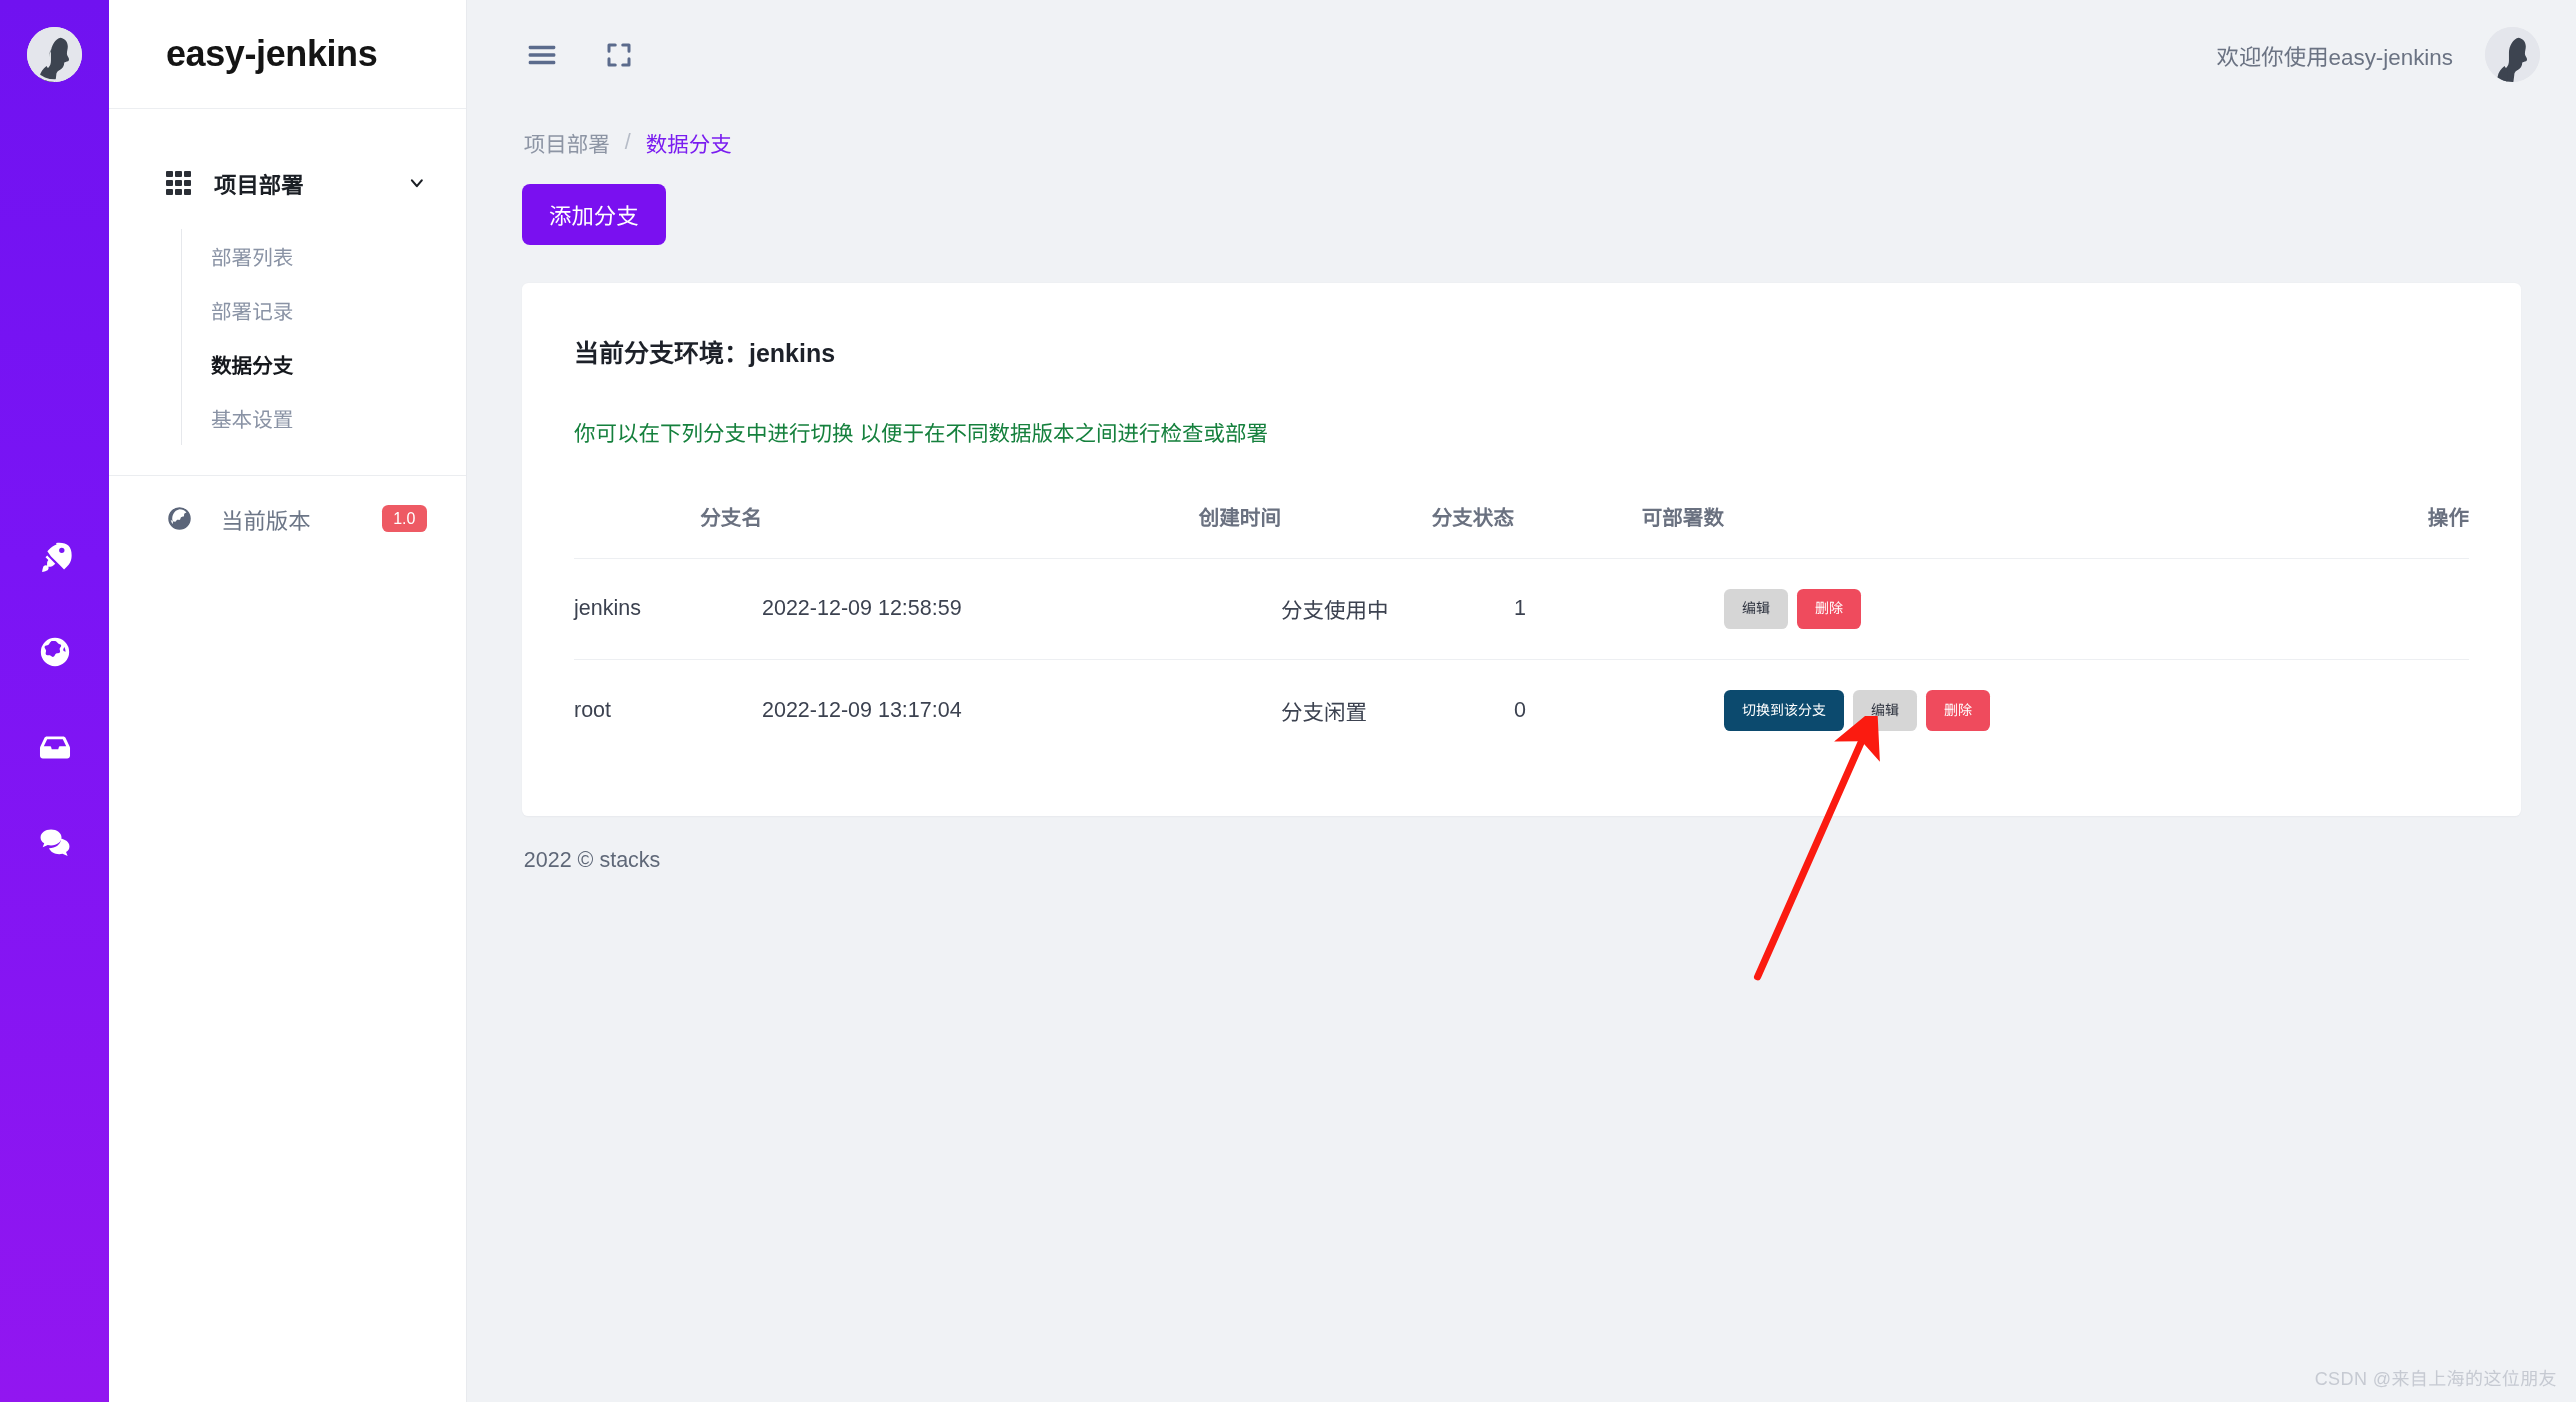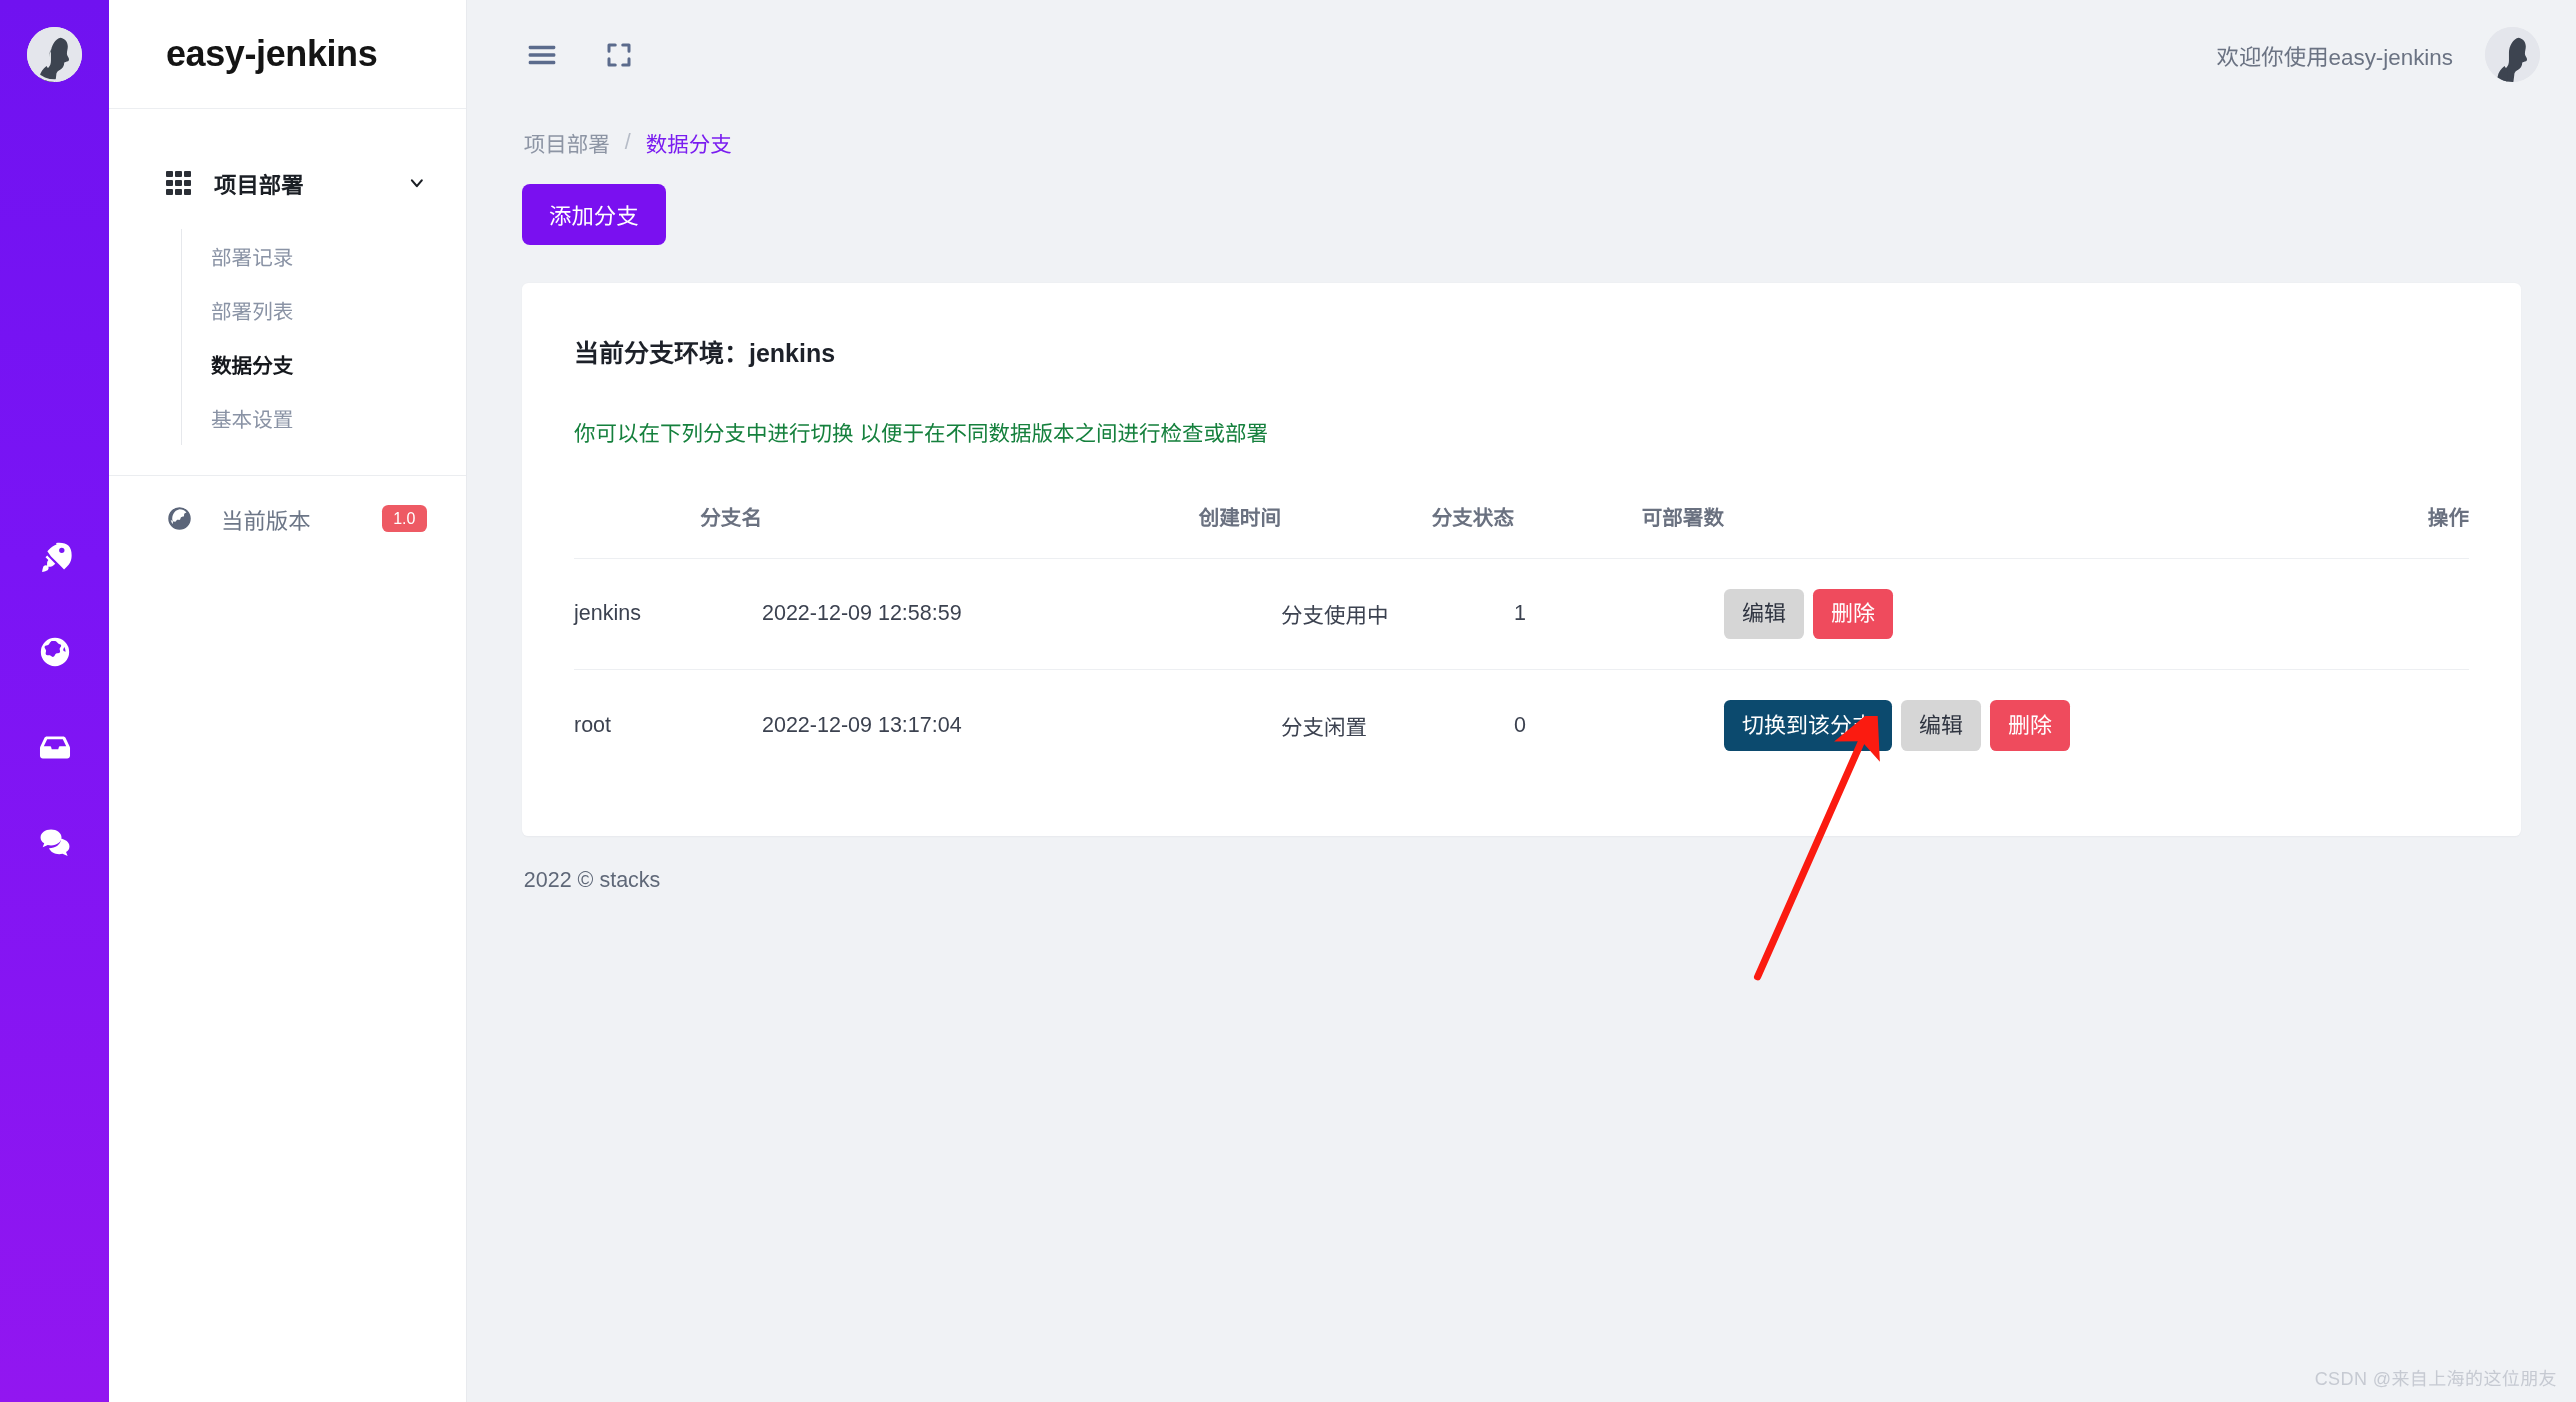--- a/index.html
+++ b/index.html
@@ -232,21 +232,21 @@
   .col-name    { width: 188px; }
   .col-time    { width: 519px; }
   .col-status  { width: 233px; }
   .col-count   { width: 210px; }
   .col-actions { }
 
   .actions { display: flex; align-items: center; gap: 9px; }
   .btn {
     border: none;
     border-radius: 6.3px;
-    font-size: 22px;
+    font-size: 14px;
     padding: 11.6px 18px;
     cursor: pointer;
     font-family: inherit;
     line-height: 1.25;
     white-space: nowrap;
   }
   .btn-edit   { background: #d6d6d6; color: #2f3440; }
   .btn-delete { background: #ef4b5d; color: #ffffff; }
   .btn-switch { background: #0c4a6e; color: #ffffff; }
 
@@ -351,24 +351,24 @@
         <span class="nav-group-label">项目部署</span>
         <span class="chevron">
           <svg viewBox="0 0 24 24">
               <polyline points="6,9 12,16 18,9" stroke-linecap="round" stroke-linejoin="round"></polyline>
             </svg>
         </span>
       </div>
 
       <div class="nav-sub">
         <div class="nav-sub-item">
-          <span>部署记录</span>
+          <span>部署列表</span>
         </div>
         <div class="nav-sub-item">
-          <span>部署列表</span>
+          <span>部署记录</span>
         </div>
         <div class="nav-sub-item active">
           <span>数据分支</span>
         </div>
         <div class="nav-sub-item">
           <span>基本设置</span>
         </div>
       </div>
     </div>
 

